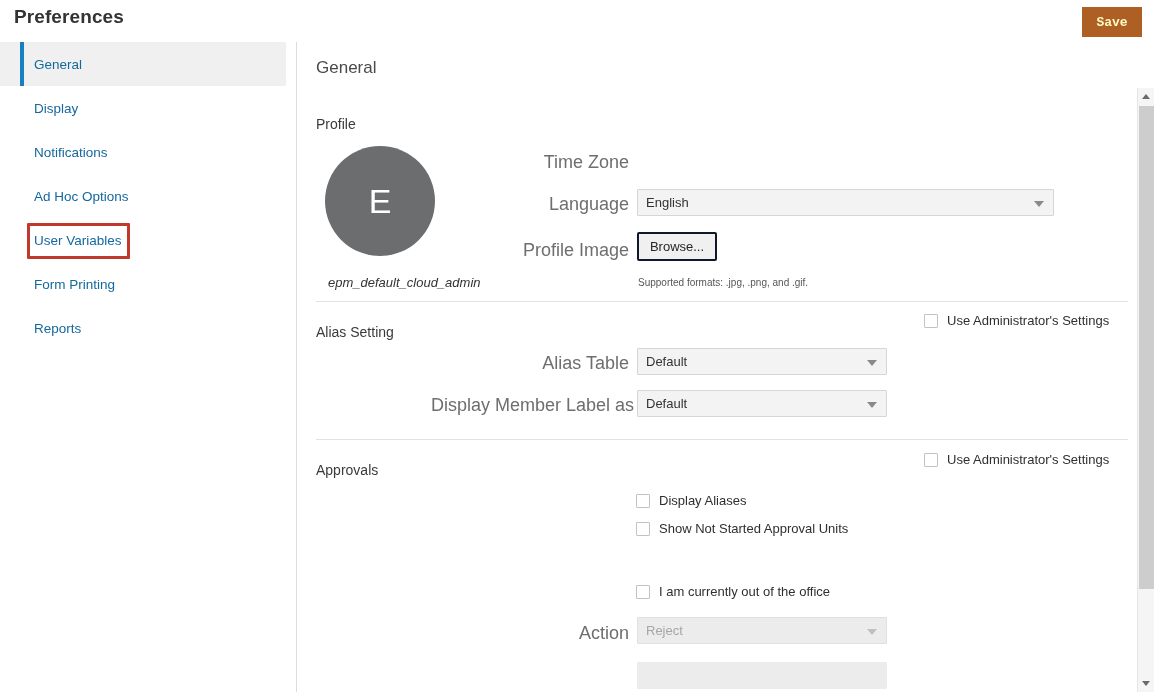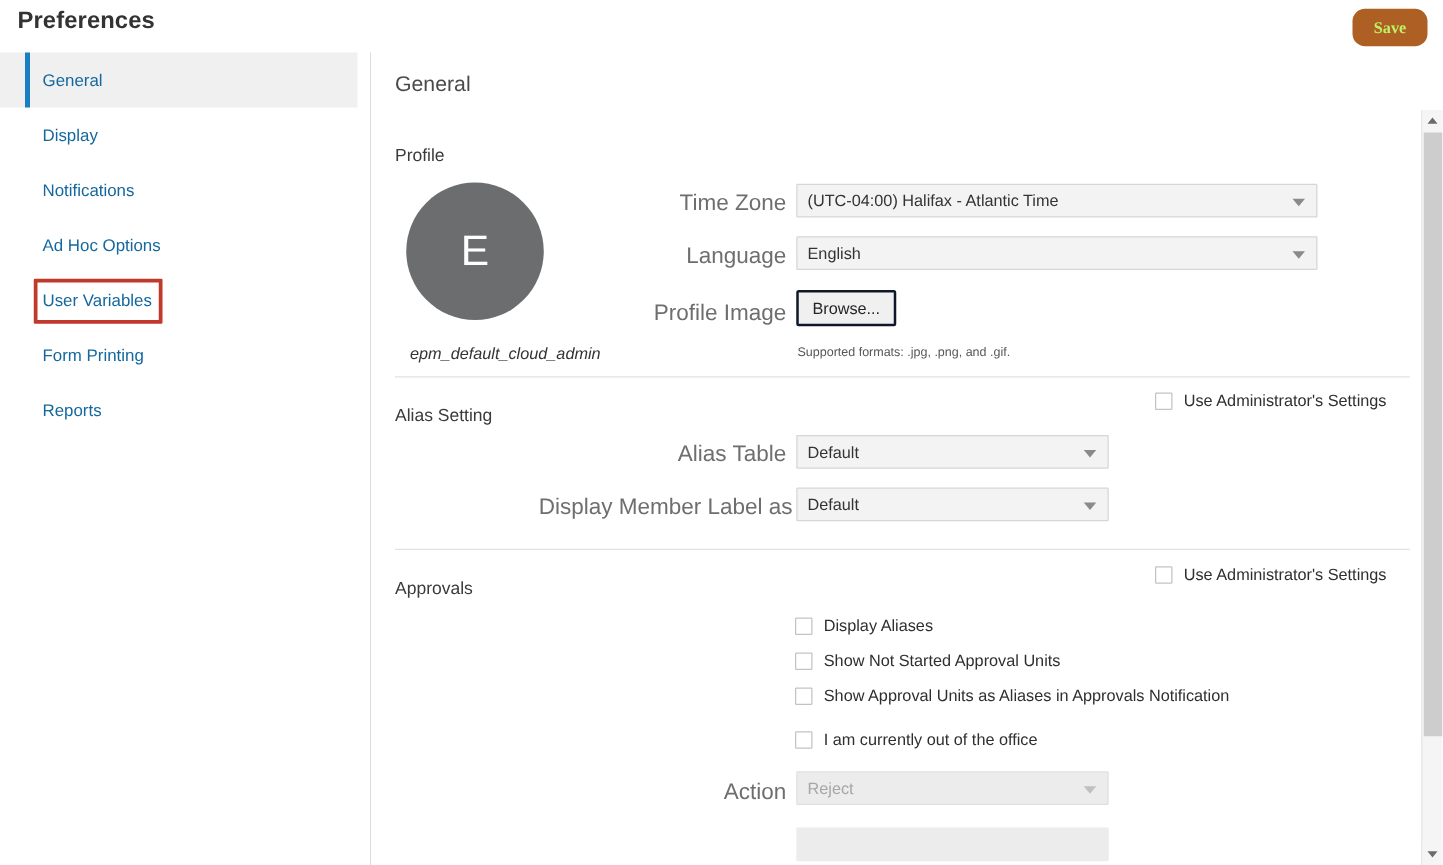--- a/index.html
+++ b/index.html
@@ -19,23 +19,23 @@
   }
   .page-title {
     position: absolute; left: 14px; top: 6px;
     font-size: 19px; font-weight: bold; color: #333333;
     letter-spacing: .1px;
   }
   .save-button {
     position: absolute; right: 12px; top: 7px;
     width: 60px; height: 30px;
     background: #ae5f24;
-    color: #bef264;
-    border: none; border-radius: 10px;
-    font-family: Liberation Serif, serif;
+    color: #fef9c3;
+    border: none; border-radius: 0;
+    font-family: Liberation Mono, monospace;
     font-size: 13px; font-weight: bold;
     cursor: pointer;
     display: flex; align-items: center; justify-content: center;
   }
 
   
   .sidebar {
     position: absolute; left: 0; top: 42px;
     width: 286px; height: 650px;
     background: #ffffff;
@@ -247,24 +247,20 @@
     <div class="content">
 
       <div class="sub-head" style="left:19px; top:26px;">Profile</div>
 
       <div class="avatar" style="left:28px; top:56px;">
         <span>E</span>
       </div>
       <div class="avatar-name" style="left:31px; top:185px;">epm_default_cloud_admin</div>
 
       <div class="fld-label" style="left:180px; top:62px; width:152px;">Time Zone</div>
-      <div class="select" style="left:340px; top:57px; width:417px;">
-        <span>(UTC-04:00) Halifax - Atlantic Time</span>
-        <span class="caret"></span>
-      </div>
 
       <div class="fld-label" style="left:180px; top:104px; width:152px;">Language</div>
       <div class="select" style="left:340px; top:99px; width:417px;">
         <span>English</span>
         <span class="caret"></span>
       </div>
 
       <div class="fld-label" style="left:180px; top:150px; width:152px;">Profile Image</div>
       <button class="browse-btn" style="left:340px; top:142px;">Browse...</button>
       <div class="hint" style="left:341px; top:187px;">Supported formats: .jpg, .png, and .gif.</div>
@@ -300,24 +296,20 @@
       </div>
 
       <div class="cb-row" style="left:339px; top:403px;">
         <span class="cb"></span>
         <span class="cb-label">Display Aliases</span>
       </div>
       <div class="cb-row" style="left:339px; top:431px;">
         <span class="cb"></span>
         <span class="cb-label">Show Not Started Approval Units</span>
       </div>
-      <div class="cb-row" style="left:339px; top:459px;">
-        <span class="cb"></span>
-        <span class="cb-label">Show Approval Units as Aliases in Approvals Notification</span>
-      </div>
       <div class="cb-row" style="left:339px; top:494px;">
         <span class="cb"></span>
         <span class="cb-label">I am currently out of the office</span>
       </div>
 
       <div class="fld-label" style="left:180px; top:533px; width:152px;">Action</div>
       <div class="select disabled" style="left:340px; top:527px; width:250px;">
         <span>Reject</span>
         <span class="caret"></span>
       </div>

